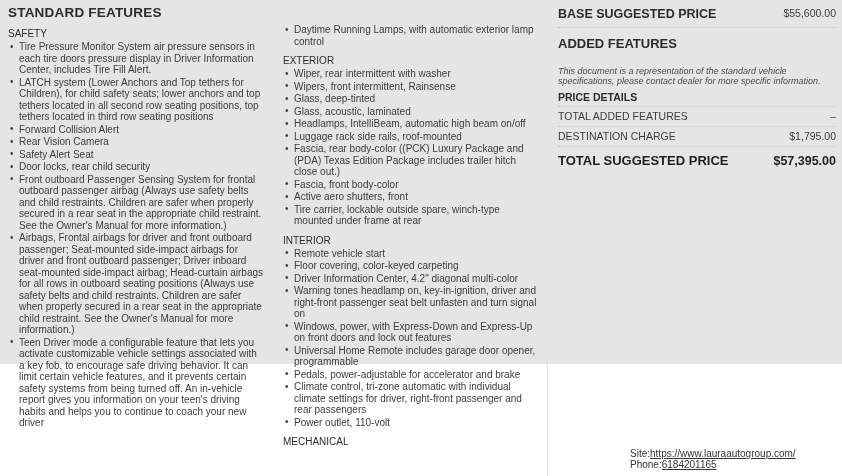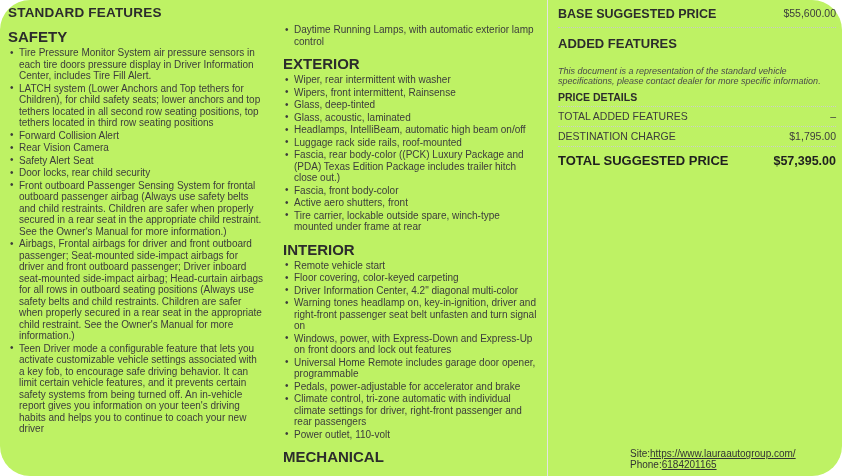--- a/index.html
+++ b/index.html
@@ -1,28 +1,28 @@
 <!DOCTYPE html>
 <html><head>
 <meta charset="utf-8">
 <style>
   html, body { margin:0; padding:0; }
   body {
     width:842px; height:476px; background:#ffffff; overflow:hidden;
     font-family:"Liberation Sans", sans-serif; color:#3c3c3c;
     -webkit-font-smoothing:antialiased;
   }
-  .doc { position:relative; width:842px; height:476px; background:#bef264;border-radius:30px; }
+  .doc { position:relative; width:842px; height:364px; background:#e5e5e5; }
 
   
   .col-left  { position:absolute; left:8px;  top:5px; width:263px; }
   .col-mid   { position:absolute; left:283px; top:5px; width:265px; }
 
   .features-title { font-size:13.5px; font-weight:700; color:#2c2c2c; margin:0 0 1px 0; letter-spacing:.2px; }
-  .section-head   { font-size:15px;  font-weight:700; color:#2c2c2c; margin:8px 0 2px 0; }
+  .section-head   { font-size:10px;  font-weight:400; color:#2c2c2c; margin:8px 0 2px 0; }
   .feature-list   { list-style:none; margin:0; padding:0 0 0 11px; }
   .feature-list li{
     font-size:10px; line-height:11.5px; color:#3c3c3c;
     position:relative; margin:0 8px 1px 0;
   }
   .feature-list li::before { content:"•"; position:absolute; left:-9px; top:-0.5px; }
   .orphan-list { margin-top:19px; }
 
   
   .price-panel {

